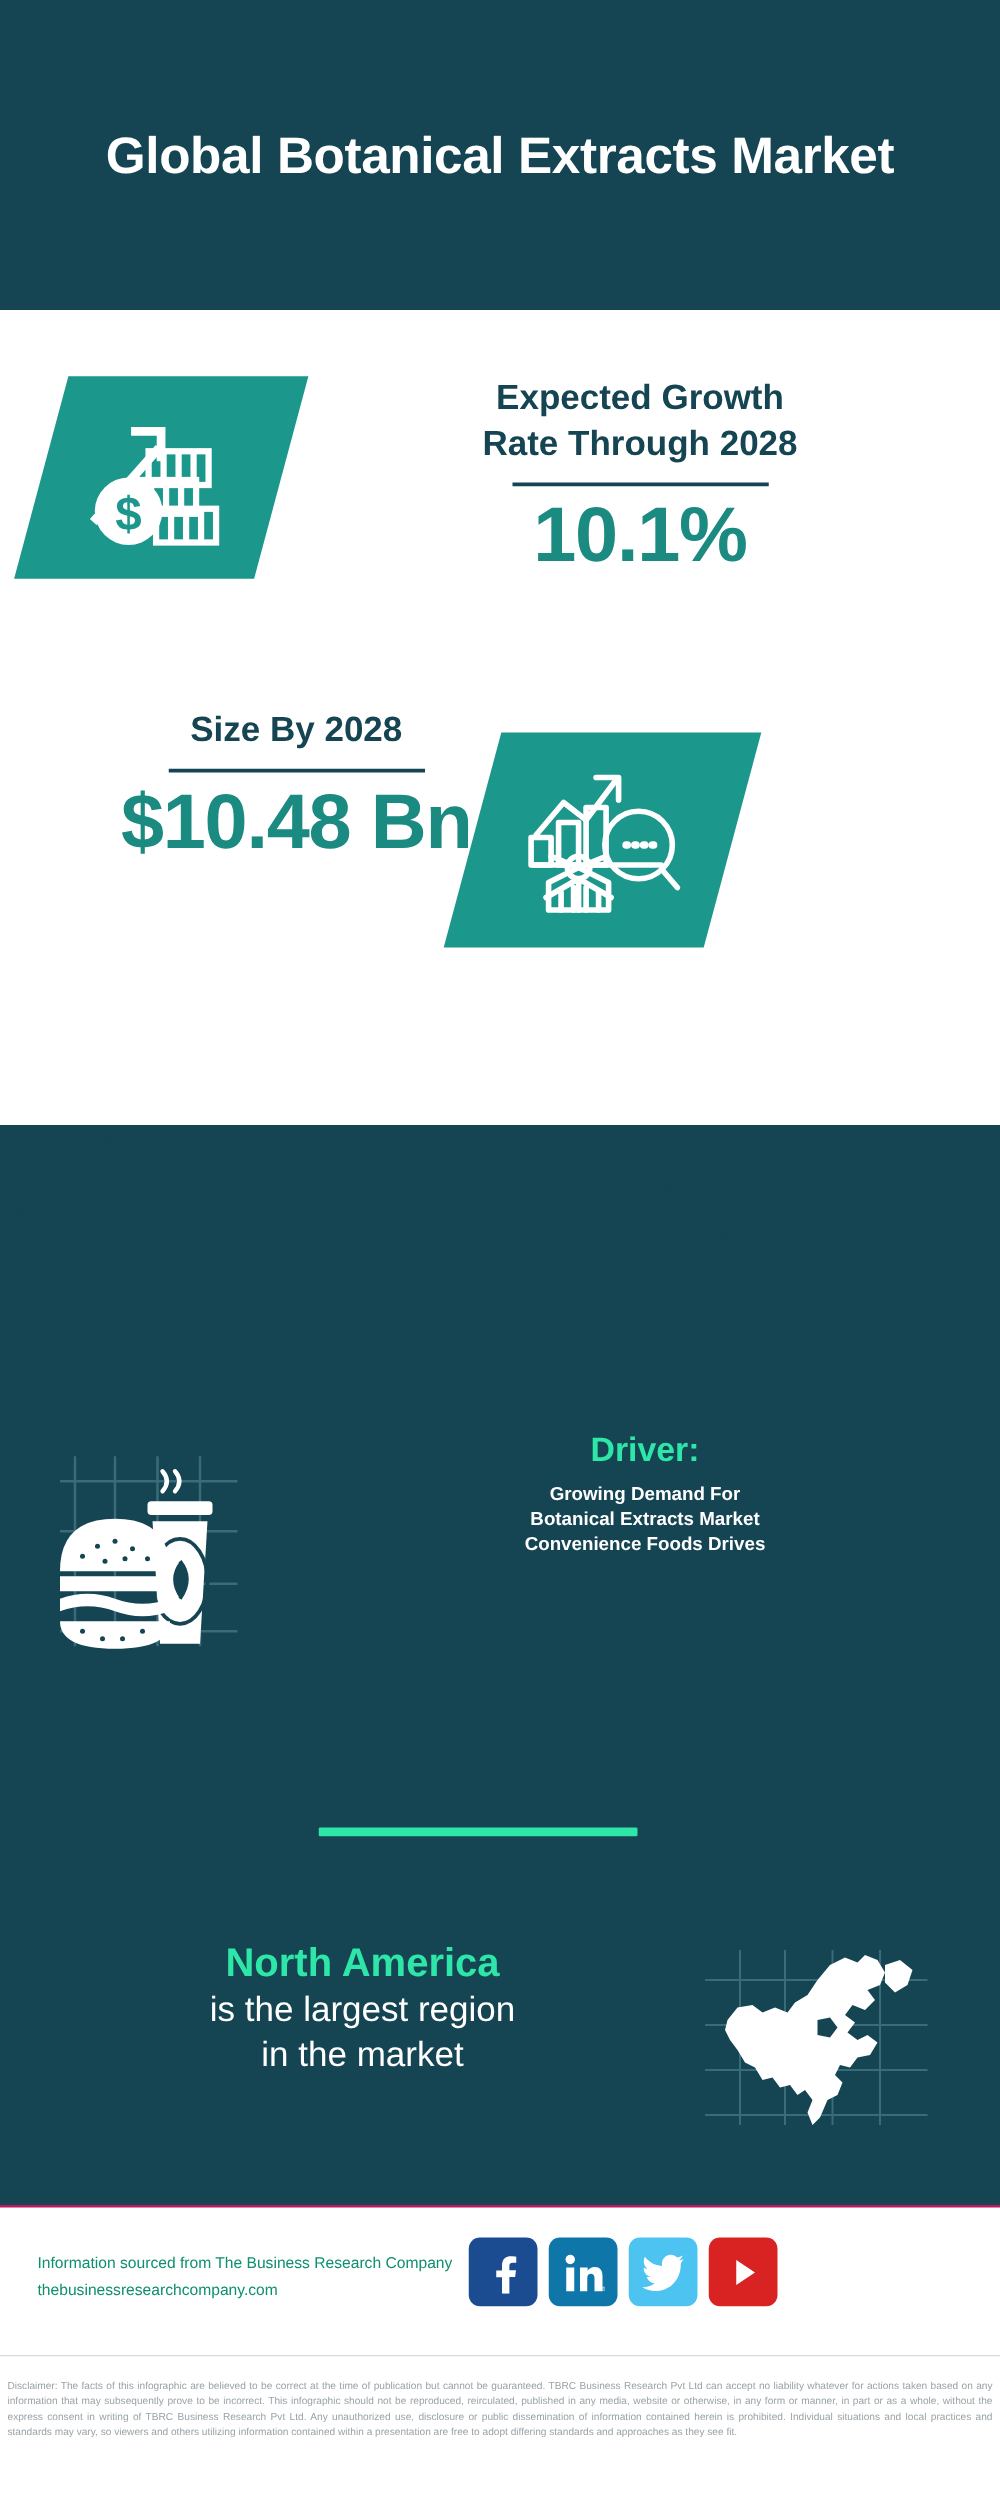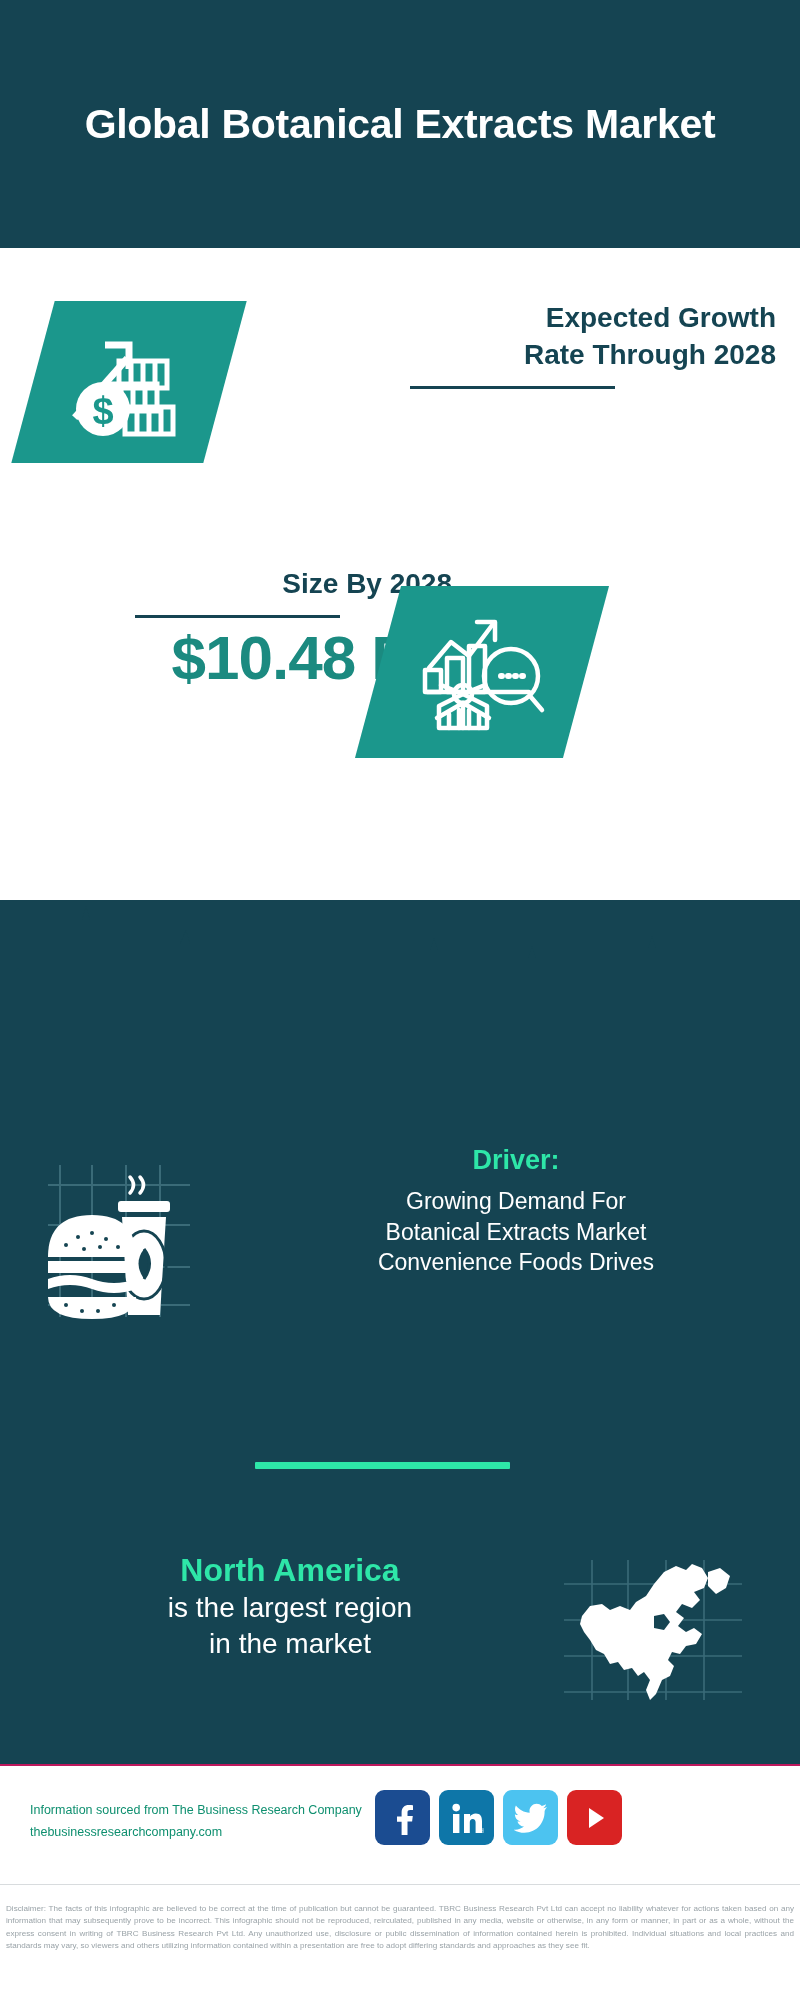--- a/index.html
+++ b/index.html
@@ -36,21 +36,21 @@
 
   
   .para {
     position: absolute;
     background: #1B978C;
     transform: skewX(-15deg);
     display: flex; align-items: center; justify-content: center;
   }
   .para > .icon-wrap { transform: skewX(15deg); display: block; }
 
-  .stat-block { position: absolute; text-align: right; }
+  .stat-block { position: absolute; text-align: center; }
   .stat-label {
     color: #154452; font-size: 28px; font-weight: bold; line-height: 1.32;
   }
   .stat-rule {
     height: 3px; background: #154452; margin: 12px auto 6px auto;
   }
   .stat-value {
     color: #1B8A80; font-size: 62px; font-weight: bold; line-height: 1.1;
     letter-spacing: -1px;
   }
@@ -75,21 +75,21 @@
 
   .driver-row {
     position: absolute; left: 0; top: 1145px; width: 800px; height: 190px;
   }
   .driver-icon { position: absolute; left: 30px; top: 0px; }
   .driver-text { position: absolute; left: 260px; top: 0px; width: 512px; text-align: center; }
   .driver-heading {
     color: #2EE6A8; font-size: 27px; font-weight: bold; margin-bottom: 10px;
   }
   .driver-body {
-    color: #ffffff; font-size: 23px; font-weight: normal; line-height: 1.33;
+    color: #ffffff; font-size: 15px; font-weight: bold; line-height: 1.33;
   }
 
   .divider {
     position: absolute; left: 255px; top: 1462px; width: 255px; height: 7px;
     background: #2EE6A8; border-radius: 1px;
   }
 
   .region-row { position: absolute; left: 0; top: 1550px; width: 728px; height: 180px; }
   .region-text { position: absolute; left: 20px; top: 0; width: 540px; text-align: center; }
   .region-name { color: #2EE6A8; font-size: 32px; font-weight: bold; line-height: 1.25; }
@@ -155,20 +155,21 @@
         <circle cx="40" cy="88" r="27" fill="#ffffff"></circle>
         <text x="40" y="103" font-family="Liberation Sans, sans-serif" font-size="38" font-weight="bold" fill="#1B978C" text-anchor="middle">$</text>
       </svg>
     </span>
   </div>
 
   <div class="stat-block" id="growth-text">
     <div class="stat-label">Expected Growth</div>
     <div class="stat-label">Rate Through 2028</div>
     <div class="stat-rule" style="width:205px;"></div>
+    <div class="stat-value">10.1%</div>
   </div>
 
   <div class="stat-block" id="size-text">
     <div class="stat-label">Size By 2028</div>
     <div class="stat-rule" style="width:205px;"></div>
     <div class="stat-value">$10.48 Bn</div>
   </div>
 
   <div class="para" id="size-para">
     <span class="icon-wrap">

